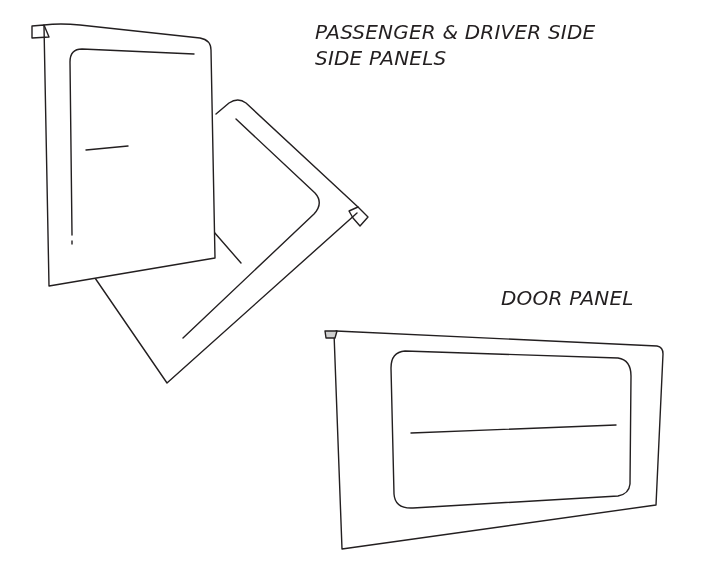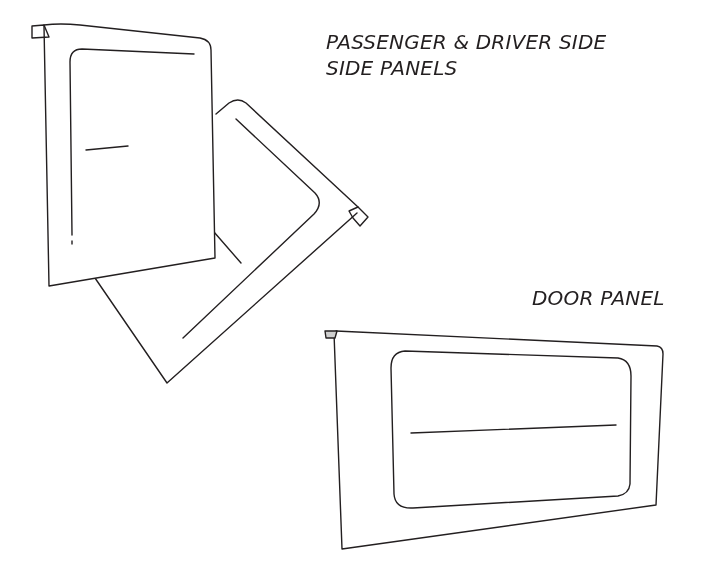--- a/index.html
+++ b/index.html
@@ -8,22 +8,22 @@
     .label {
       position: absolute;
       font-family: "DejaVu Sans", sans-serif;
       font-style: italic;
       font-size: 20px;
       line-height: 26px;
       color: #231f20;
       letter-spacing: 0.2px;
       white-space: nowrap;
     }
-    .lbl-kick { left: 315px; top: 29px; margin-left: 11px; }
-    .lbl-door { left: 532px; top: 285px; }
+    .lbl-kick { left: 315px; top: 19px; }
+    .lbl-door { left: 501px; top: 285px; }
     svg path, svg line, svg polyline, svg polygon { stroke: #231f20; fill: none; stroke-width: 1.4; stroke-linejoin: round; stroke-linecap: round; }
     svg .tab-fill { fill: #cfcfcf; }
   </style>
 </head>
 <body>
 
 <svg id="canvas" width="712" height="571" viewBox="0 0 712 571">
 
   <g>
     <path d="M216,114 L229,103 Q238,97 246,103 L358,207 M357,213 L167,383 L95,278"></path>

